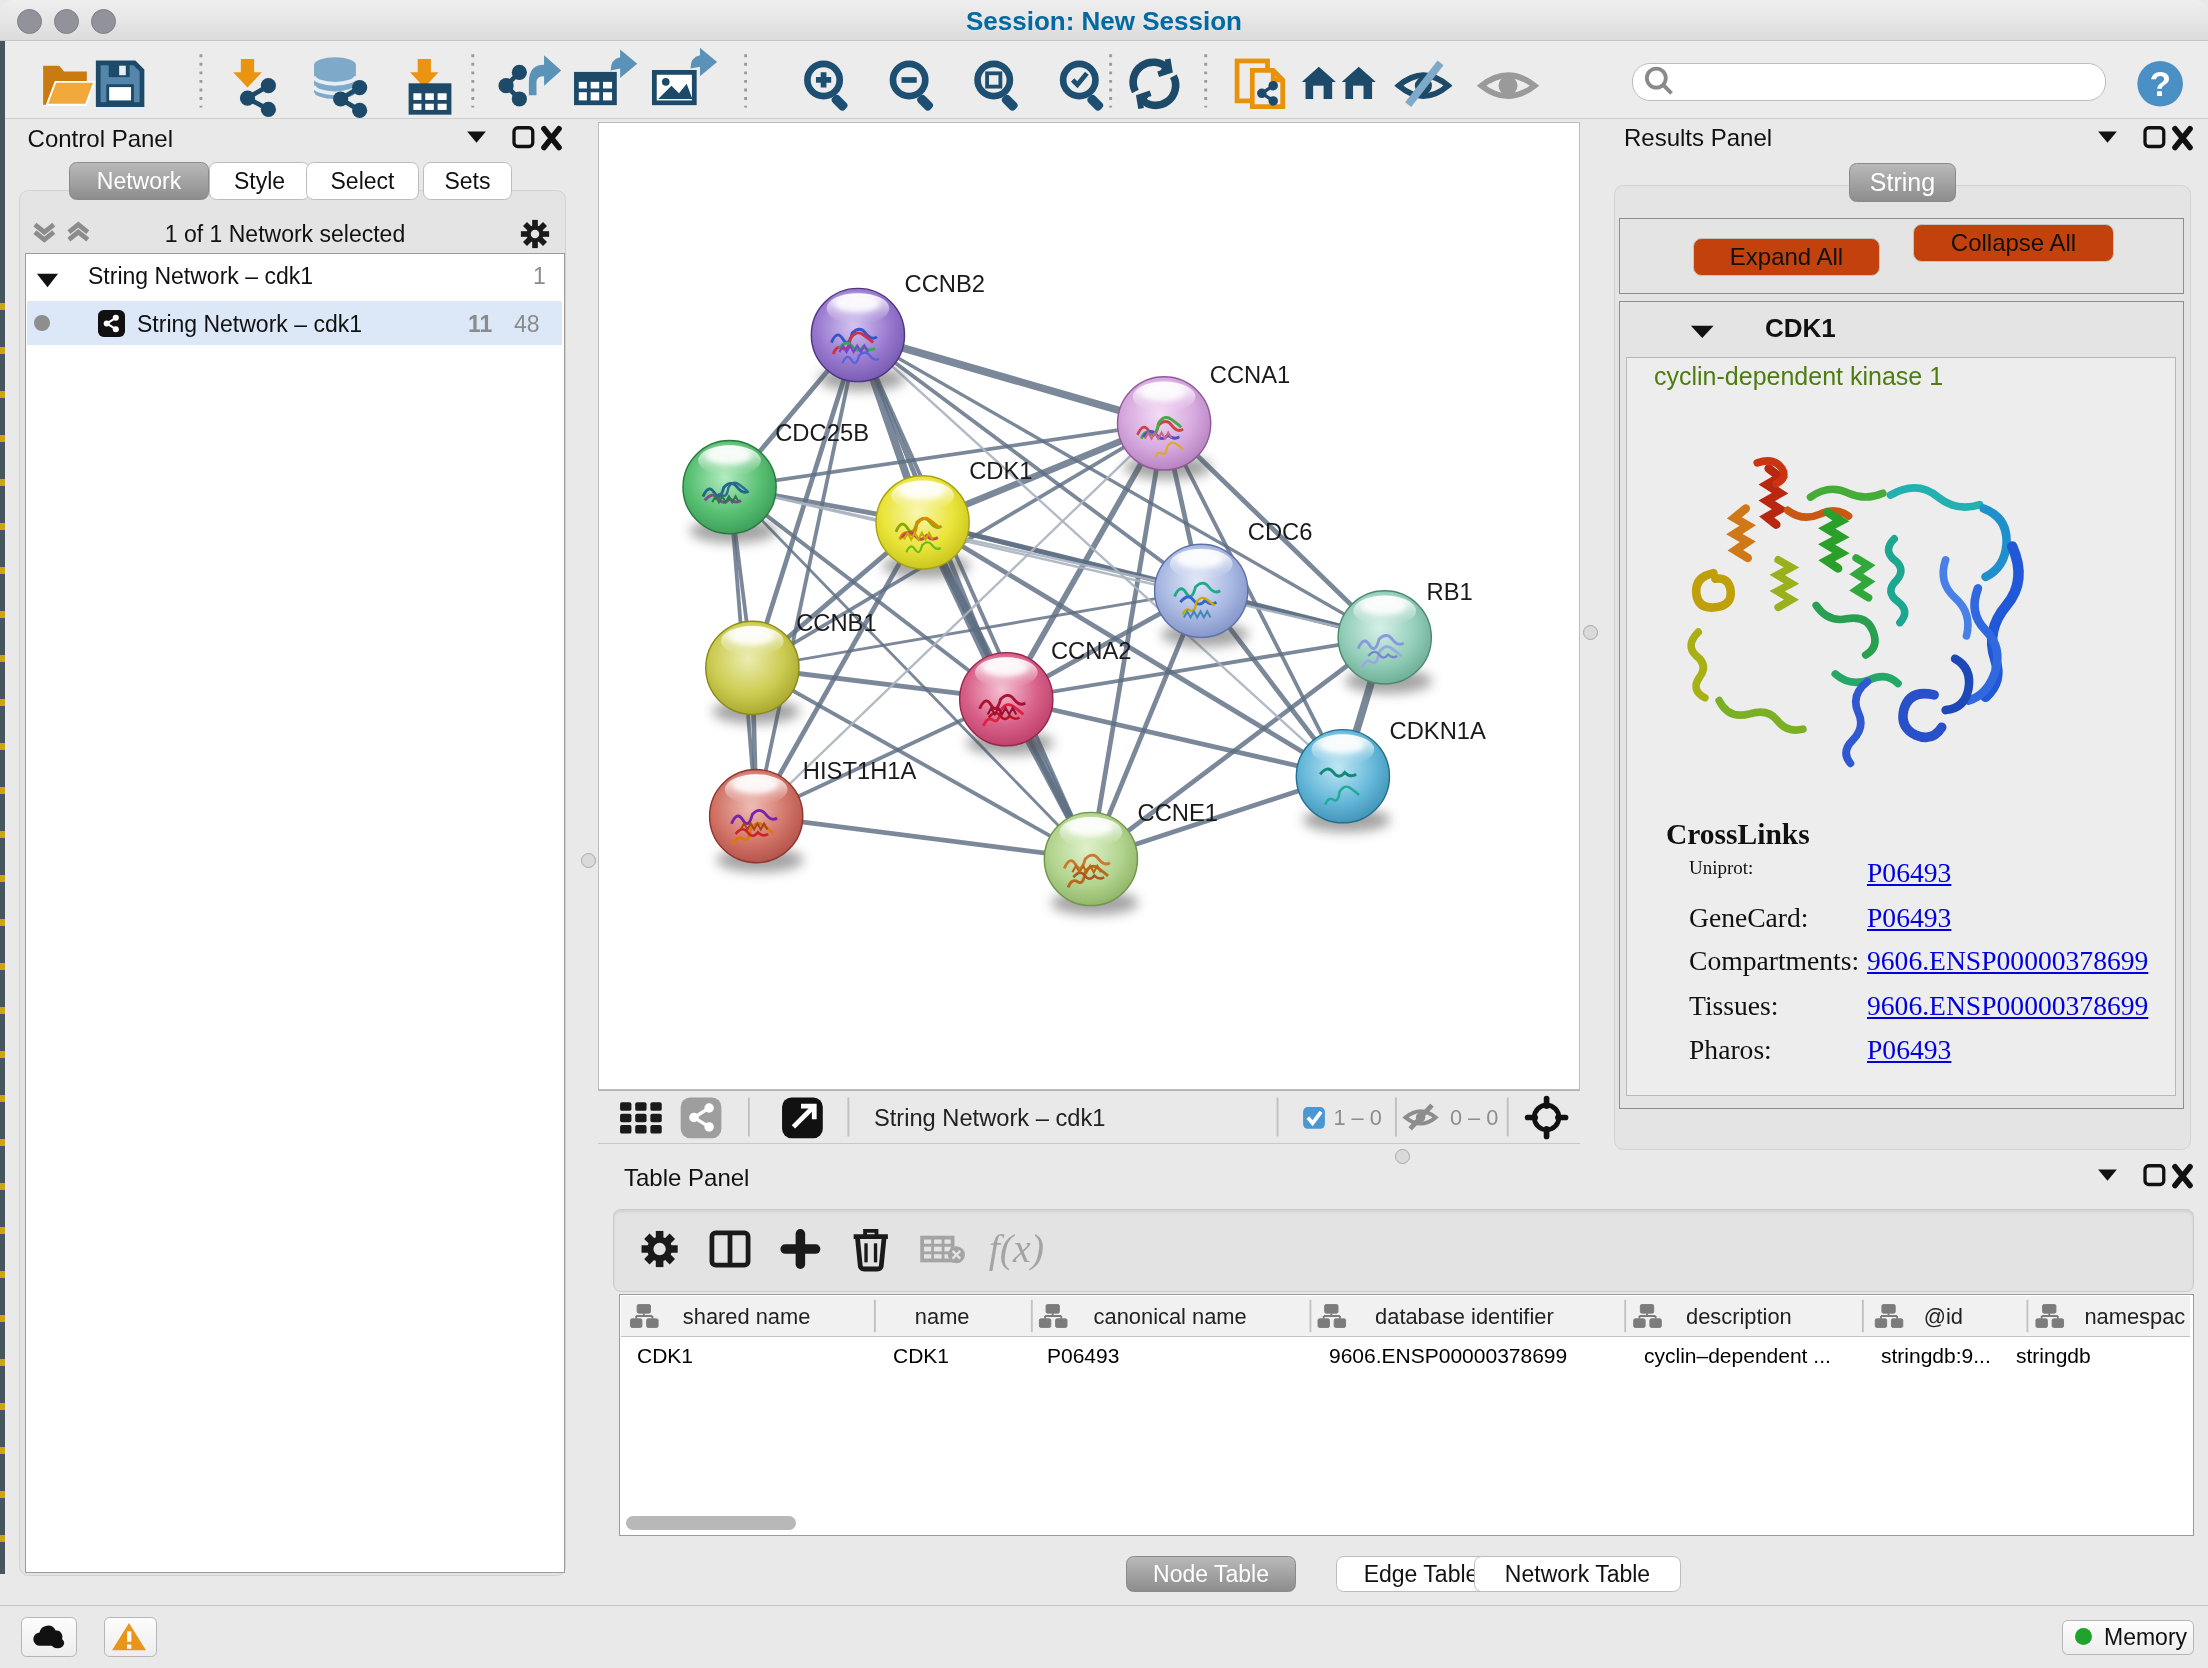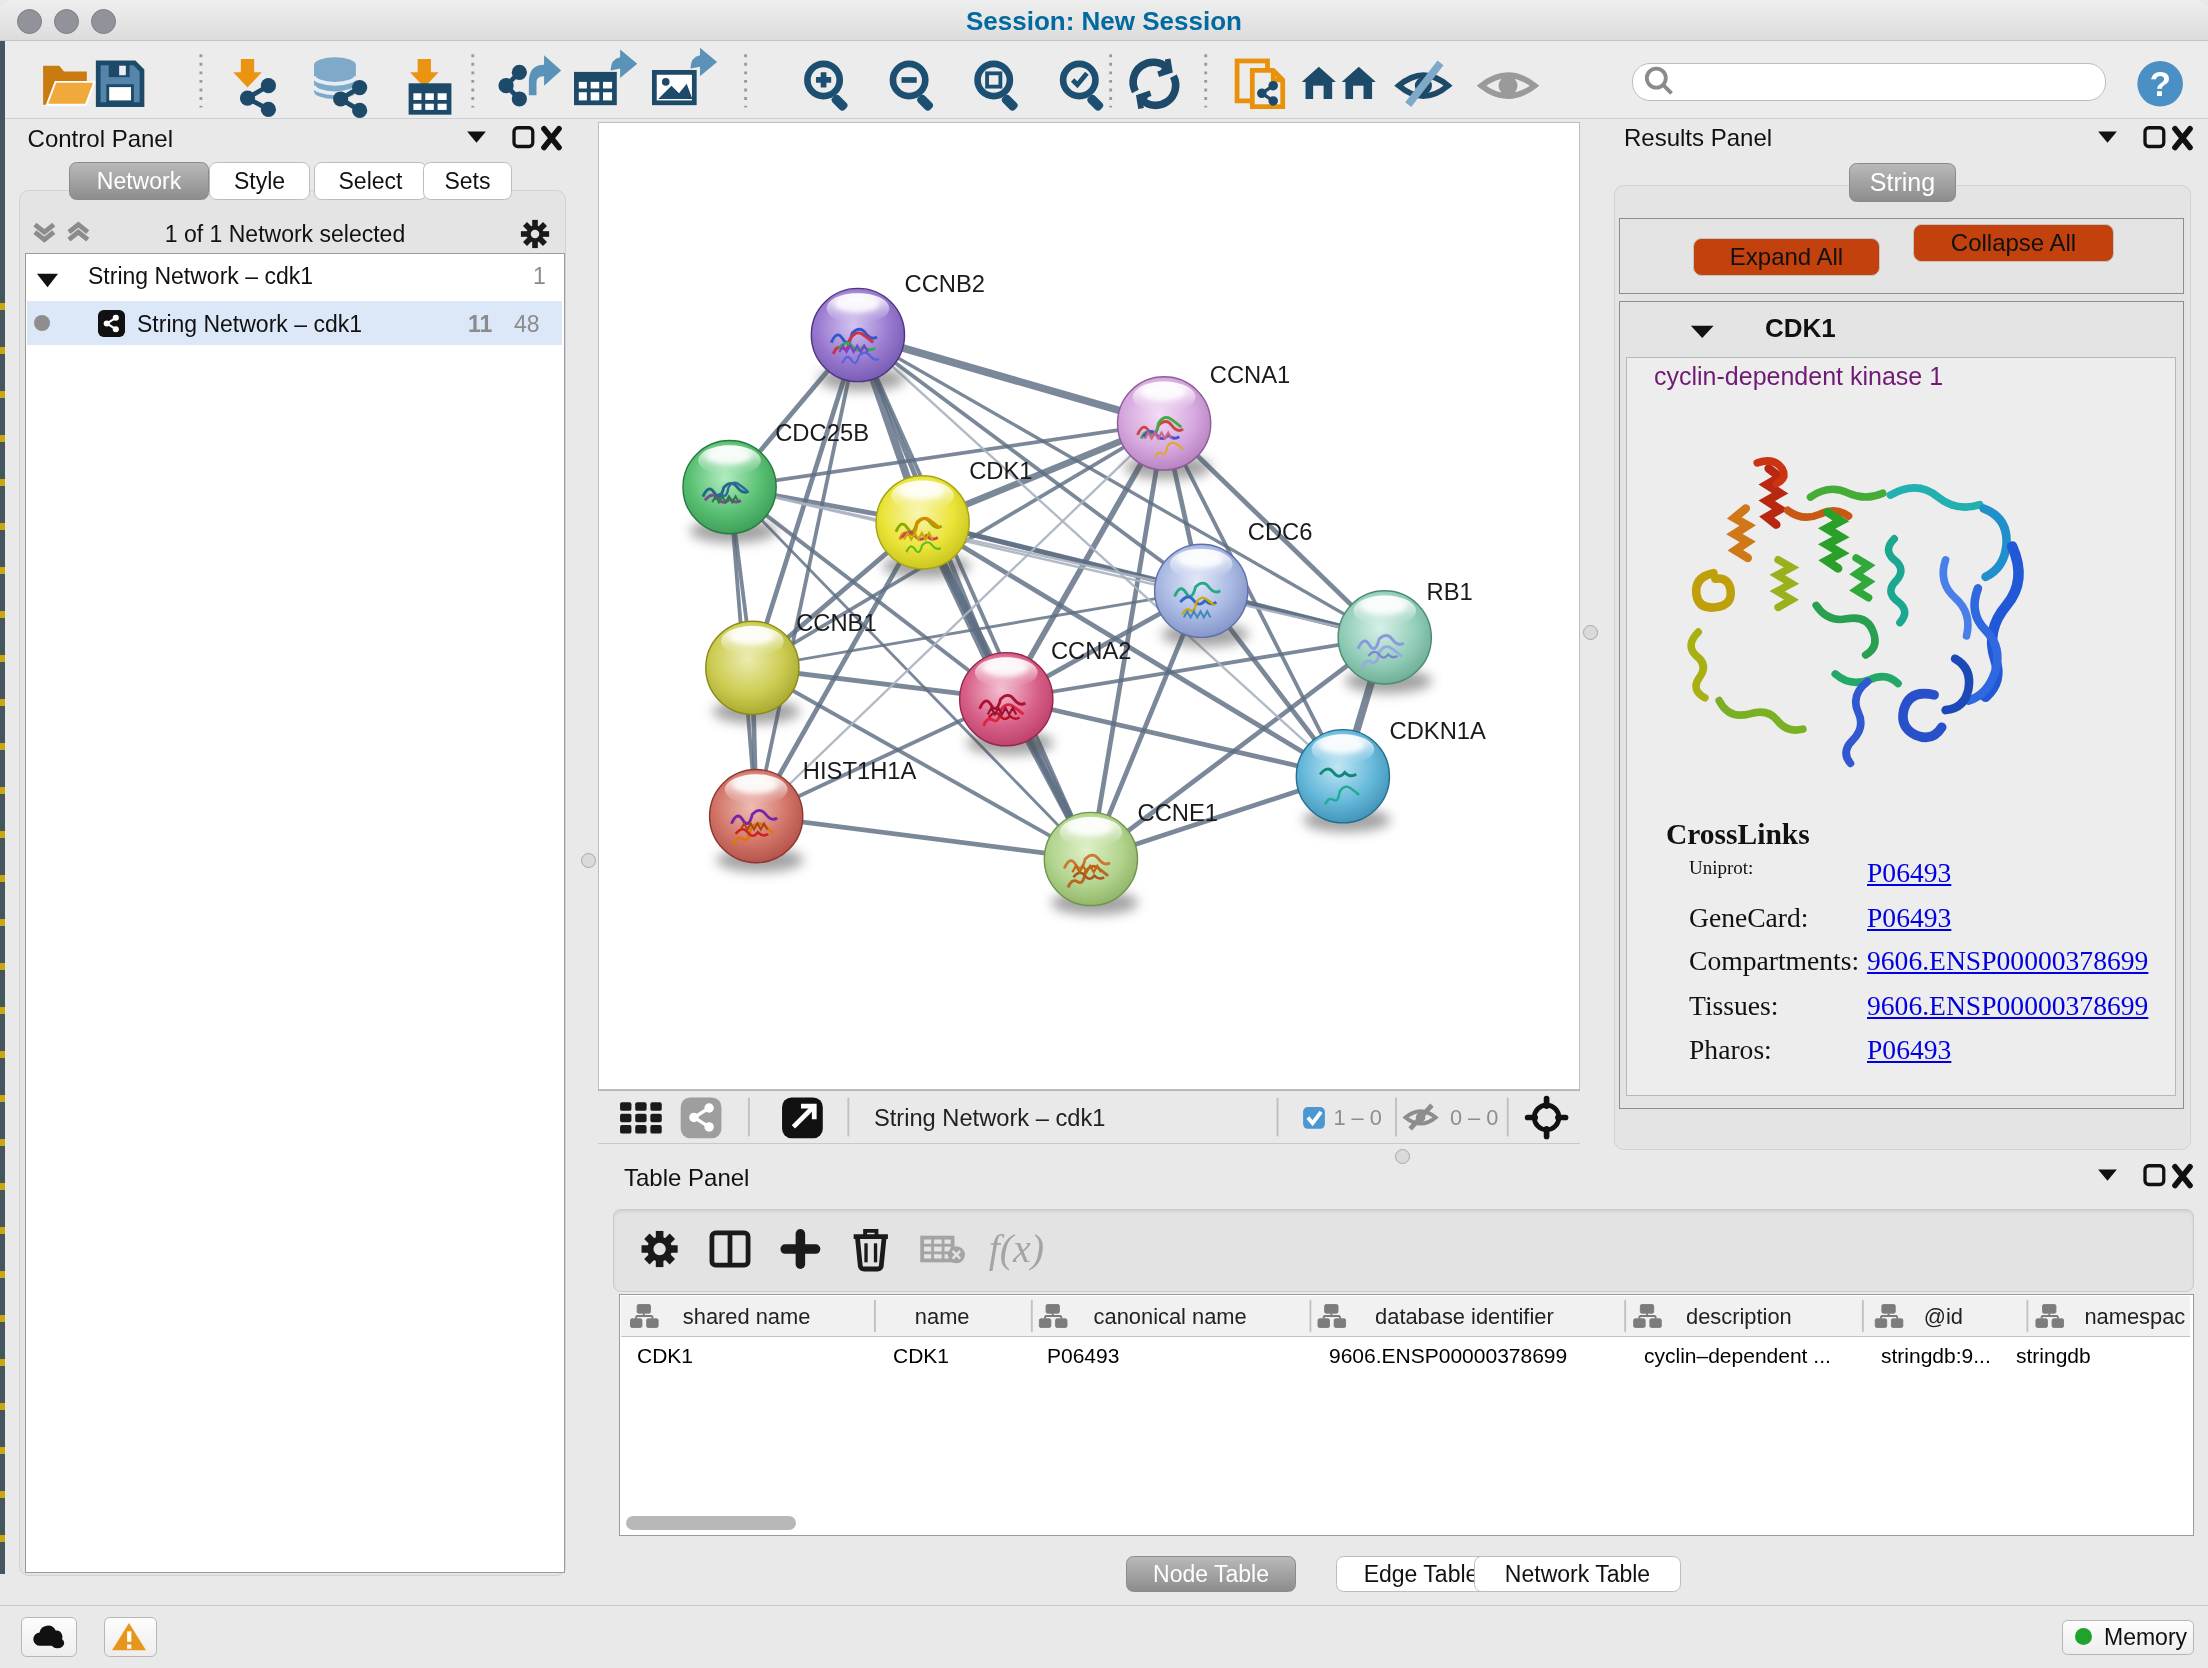--- a/index.html
+++ b/index.html
@@ -218,21 +218,21 @@
 <div class="abs phead" style="left:27.6px;top:125px;">Control Panel</div>
 <svg class="abs" style="left:457px;top:124px;" width="114" height="30" viewBox="0 0 120 32">
   <path d="M10,8 L30,8 L20,20 Z" fill="#111"></path>
   <rect x="60" y="4" width="20" height="20" rx="4" fill="none" stroke="#111" stroke-width="3.5"></rect>
   <path d="M92,5 L108,25 M108,5 L92,25" stroke="#111" stroke-width="6" stroke-linecap="round"></path>
 </svg>
 <div class="abs panelbox" style="left:19px;top:190px;width:545px;height:1384px;"></div>
 <div class="abs" id="cp-tabs" style="left:0;top:162px;width:571px;height:38px;">
   <div class="tab sel" style="left:69px;width:138px;">Network</div>
   <div class="tab" style="left:209px;width:99px;">Style</div>
-  <div class="tab" style="left:314px;width:111px;">Select</div>
+  <div class="tab" style="left:306px;width:111px;">Select</div>
   <div class="tab" style="left:423px;width:87px;">Sets</div>
 </div>
 <svg class="abs" style="left:28.5px;top:217px;" width="76" height="34" viewBox="0 0 80 36">
   <g fill="none" stroke="#8c8c8c" stroke-width="5">
     <path d="M6,8 L16,16 L26,8"></path>
       <path d="M6,16 L16,24 L26,16"></path>
     <path d="M42,16 L52,8 L62,16"></path>
       <path d="M42,24 L52,16 L62,24"></path>
   </g>
 </svg>
@@ -624,21 +624,21 @@
 <div class="abs" style="left:1849px;top:163px;width:105px;height:37px;background:linear-gradient(#b9b9b9,#8d8d8d);border:1px solid #8a8a8a;border-radius:7.6px;color:#fff;font-size:25px;text-align:center;line-height:37px;">String</div>
 <div class="abs" style="left:1619px;top:218px;width:565px;height:76px;border:1.9px solid #8e8e8e;box-sizing:border-box;"></div>
 <div class="abs btn" style="left:1693px;top:238px;width:185px;height:36px;line-height:36px;">Expand All</div>
 <div class="abs btn" style="left:1913px;top:224px;width:199px;height:36px;line-height:36px;">Collapse All</div>
 <div class="abs" style="left:1619px;top:301px;width:565px;height:808px;border:1.9px solid #8e8e8e;box-sizing:border-box;"></div>
 <svg class="abs" style="left:1688px;top:323px;" width="28.5" height="17" viewBox="0 0 30 18">
   <path d="M3,3 L27,3 L15,16 Z" fill="#111"></path>
 </svg>
 <div class="abs" style="left:1765px;top:313px;font-size:26px;font-weight:bold;color:#111;">CDK1</div>
 <div class="abs" style="left:1626px;top:357px;width:550px;height:739px;background:#ededed;border:1px solid #b8b8b8;box-sizing:border-box;"></div>
-<div class="abs" style="left:1654px;top:362px;font-size:25px;color:#701a75;">cyclin-dependent kinase 1</div>
+<div class="abs" style="left:1654px;top:362px;font-size:25px;color:#4d7c0f;">cyclin-dependent kinase 1</div>
 <svg class="abs" style="left:1664px;top:455px;" width="371" height="319" viewBox="0 0 390 335">
   <g fill="none" stroke-linecap="round">
     <path d="M110,14 l12,9 l-14,8 l14,9 l-14,8 l14,9 l-14,8 l10,8" stroke="#b82810" stroke-width="9"></path>
     <path d="M98,8 q18,-6 26,6 q6,10 -6,16" stroke="#cc3311" stroke-width="8"></path>
     <path d="M130,58 q16,12 34,4 q16,-8 30,2" stroke="#c85814" stroke-width="8"></path>
     <path d="M86,56 l-12,10 l14,8 l-14,9 l14,8 l-13,9 l13,8" stroke="#d07818" stroke-width="9"></path>
     <path d="M52,124 q-20,4 -18,22 q2,16 20,14 q18,-2 16,-18 q-2,-14 -16,-12" stroke="#c0a00a" stroke-width="9"></path>
     <path d="M36,186 q-14,14 -2,25 q13,10 3,23 q-9,13 6,21" stroke="#a8b014" stroke-width="8"></path>
     <path d="M58,258 q10,20 32,14 q20,-6 30,8 q10,12 26,8" stroke="#7cb024" stroke-width="8"></path>
     <path d="M120,110 l14,8 l-15,8 l15,9 l-15,8 l15,9 l-14,8" stroke="#9cb01e" stroke-width="8"></path>

